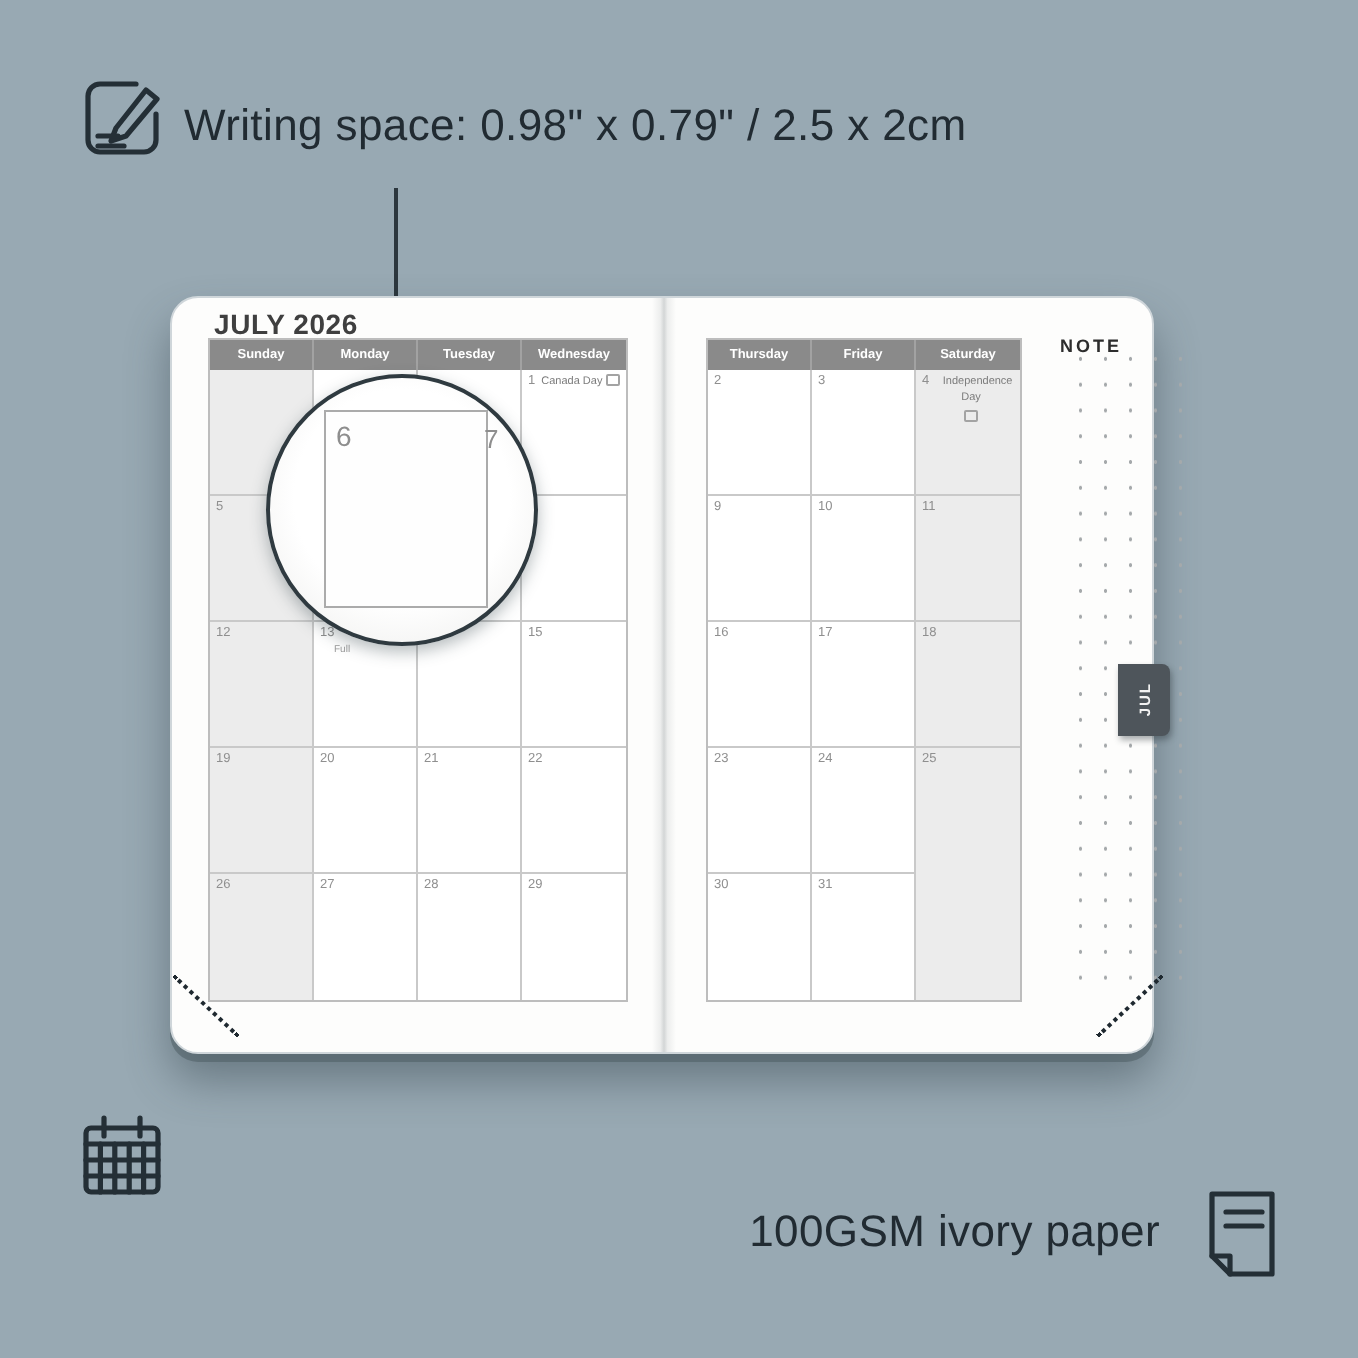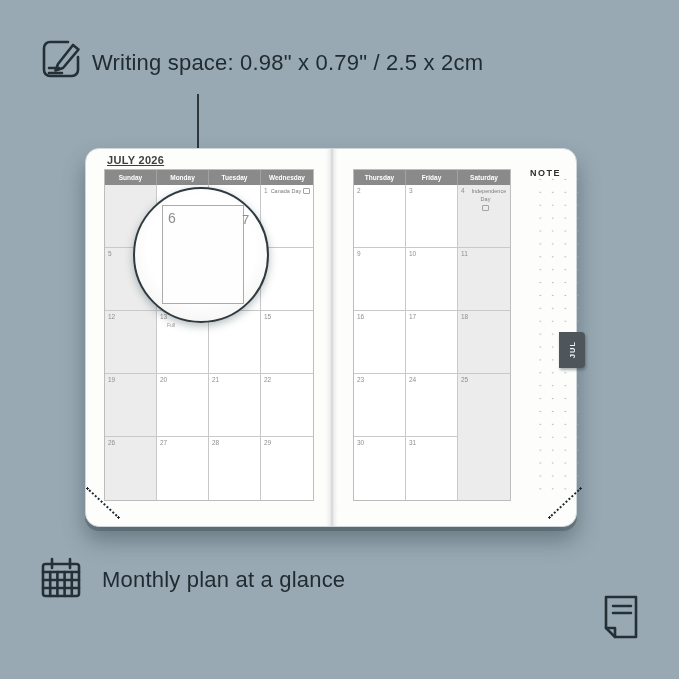--- a/index.html
+++ b/index.html
@@ -20,21 +20,21 @@
 
   
   #pointer-line{position:absolute;left:197px;top:94px;width:2px;height:94px;background:#2C373E;}
 
   
   #planner{position:absolute;left:85px;top:148px;width:490px;height:377px;background:#FDFDFC;
     border:1px solid #CFD6DA;border-radius:14px;
     box-shadow:0 4px 0 rgba(74,89,96,.5), 0 13px 22px rgba(47,62,70,.45);}
   #seam{position:absolute;left:240px;top:0;width:12px;height:100%;
     background:linear-gradient(90deg,rgba(0,0,0,0) 0%,rgba(90,100,105,.10) 35%,rgba(90,100,105,.26) 50%,rgba(90,100,105,.10) 65%,rgba(0,0,0,0) 100%);}
-  #month-title{position:absolute;left:21px;top:5px;font-size:11px;font-weight:bold;color:#3F3F3F;letter-spacing:.3px;text-decoration:underline;}
+  #month-title{position:absolute;left:21px;top:5px;font-size:14px;font-weight:bold;color:#3F3F3F;letter-spacing:.3px;}
 
   .cal{position:absolute;top:20px;border:1px solid #BDBDBD;background:#fff;}
   #left-cal{left:18px;width:208px;}
   #right-cal{left:267px;width:156px;}
   .hrow{display:grid;height:15px;background:#8A8A8A;}
   #left-cal .hrow{grid-template-columns:repeat(4,1fr);}
   #right-cal .hrow{grid-template-columns:repeat(3,1fr);}
   .hcell{color:#fff;font-size:6.5px;font-weight:bold;display:flex;align-items:center;justify-content:center;border-right:1px solid #A2A2A2;}
   .hcell:last-child{border-right:none;}
   .cbody{display:grid;grid-auto-rows:63px;}
@@ -183,22 +183,22 @@
   </div>
 
   <div class="big-icon" id="monthly-icon">
     <svg width="48" height="46" viewBox="0 0 48 46">
       <rect x="6" y="8" width="36" height="32" rx="2.5"></rect>
       <path d="M15 3v9M33 3v9"></path>
       <path d="M6 16h36M6 24h36M6 32h36"></path>
       <path d="M13.2 16v24M20.4 16v24M27.6 16v24M34.8 16v24"></path>
     </svg>
   </div>
-  <div class="callout-text" id="monthly-text">Monthly plan at a glance</div>
-
+
+  <div class="callout-text" id="paper-text">100GSM ivory paper</div>
   <div class="big-icon" id="paper-icon">
     <svg width="42" height="50" viewBox="0 0 42 50">
       <path d="M38 4H8v31l9 9h21z"></path>
       <path d="M8 35h9v9"></path>
       <path d="M15 13h18M15 20h18"></path>
     </svg>
   </div>
 
 </div>
 

